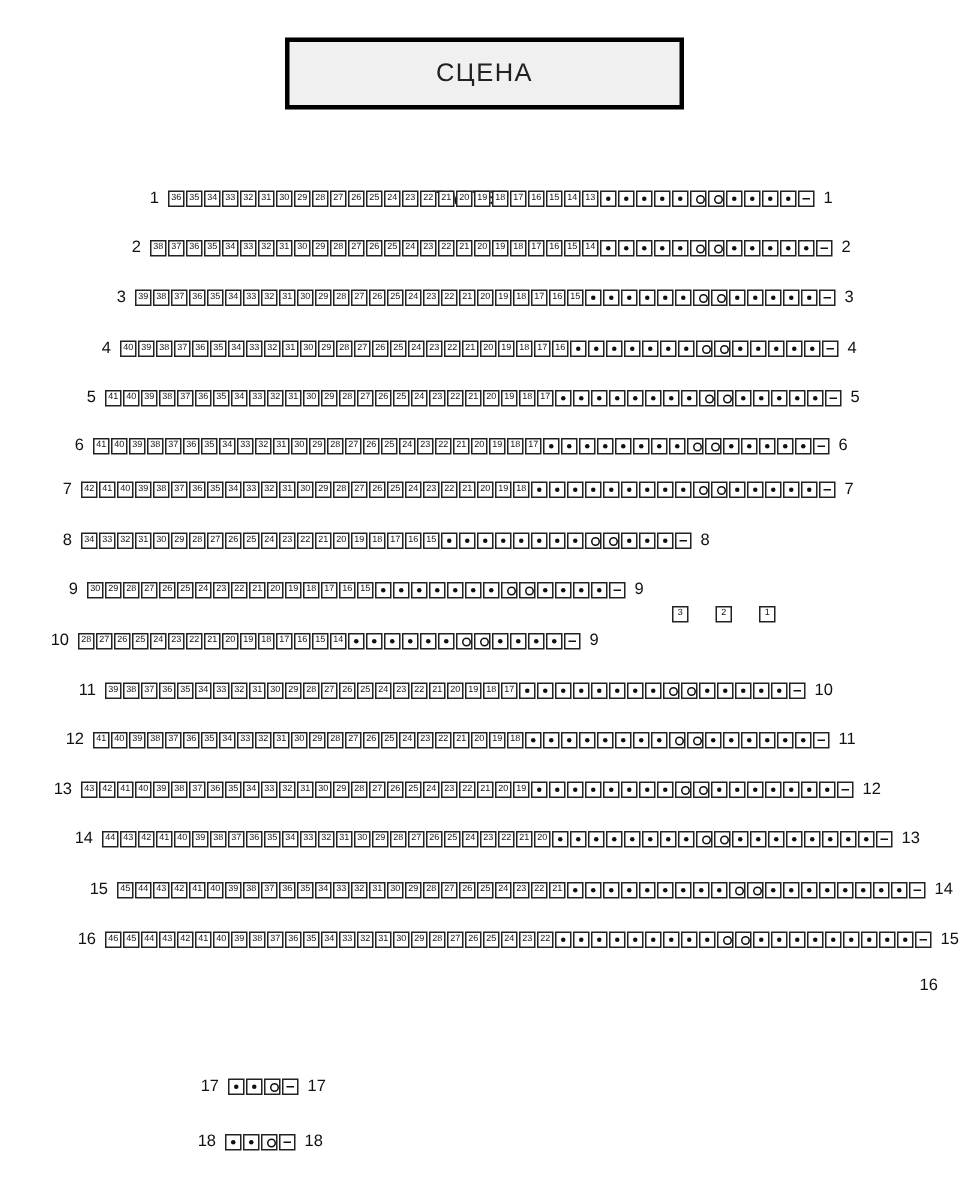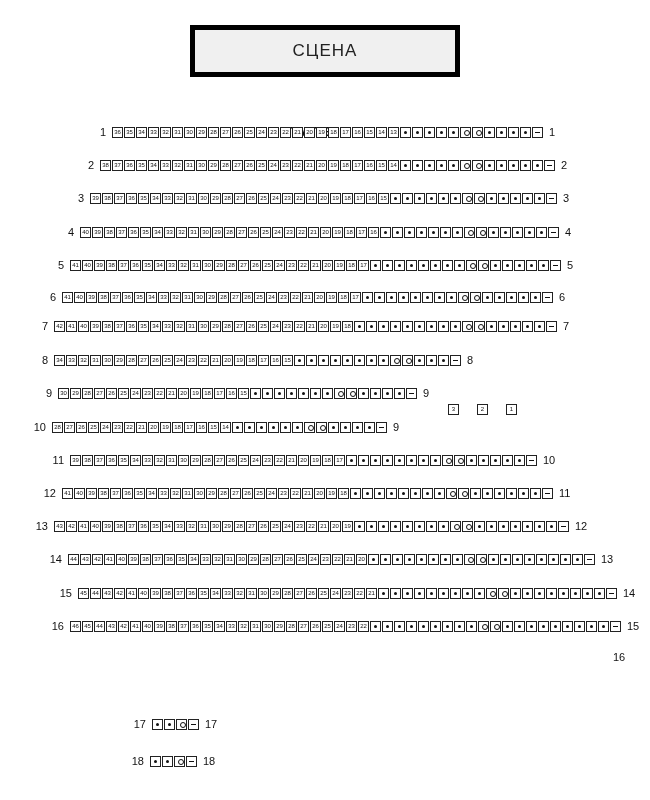--- a/index.html
+++ b/index.html
@@ -23,21 +23,21 @@
   }
 
   
   .stage {
     position: absolute;
     left: 190px;
     top: 25px;
     width: 260px;
     height: 42px;
     background: #f0f0f0;
-    border: 5px solid #000000;
+    border: 3px solid #000000;
     display: flex;
     align-items: center;
     justify-content: center;
     font-size: 17px;
     letter-spacing: 1px;
     color: #222;
   }
 
   
   .section-title {

